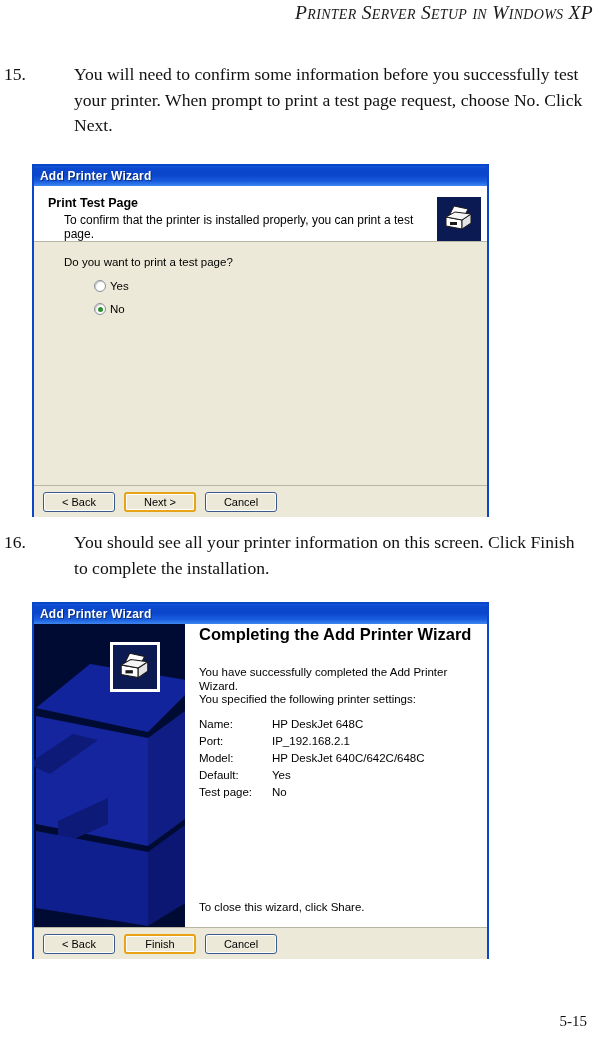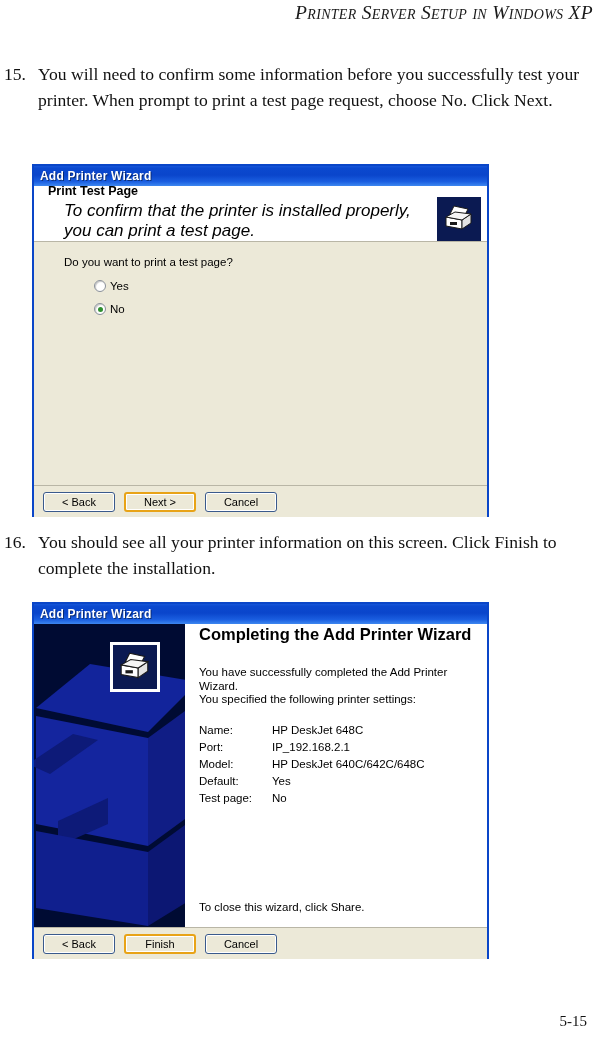--- a/index.html
+++ b/index.html
@@ -31,20 +31,21 @@
   }
 
   
   .step {
     position: absolute;
     display: flex;
     font-family: "Liberation Serif", serif;
     font-size: 17.6px;
     line-height: 25.6px;
     color: #111;
+    gap: 36px;
   }
   .step-num {
     width: 34px;
     flex: 0 0 34px;
     text-align: left;
   }
   .step-body {
     flex: 1 1 auto;
   }
   #step-15 { left: 4px;  top: 62px;  width: 586px; }
@@ -93,24 +94,23 @@
     position: relative;
   }
   .hdr-text-wrap { padding-top: 2px; }
   .hdr-title {
     font-size: 12.5px;
     font-weight: bold;
     color: #000;
     margin-bottom: 3px;
   }
   .hdr-sub {
-    font-size: 17px;
+    font-size: 12px;
     color: #000;
     padding-left: 16px;
-    font-style: italic;
   }
 
   
   .printer-tile {
     width: 44px;
     height: 44px;
     background: #0b1a52;
     flex: 0 0 44px;
     display: flex;
     align-items: center;
@@ -239,21 +239,21 @@
     font-size: 16.5px;
     font-weight: bold;
     color: #000;
     line-height: 20px;
     margin-bottom: 22px;
   }
   .complete-intro {
     font-size: 11.5px;
     color: #000;
     line-height: 13.5px;
-    margin-bottom: 17px;
+    margin-bottom: 11px;
   }
   .settings-table {
     border-collapse: collapse;
     font-size: 11.5px;
     color: #000;
   }
   .settings-table td {
     padding: 0 0 5px 0;
     vertical-align: top;
     white-space: nowrap;

